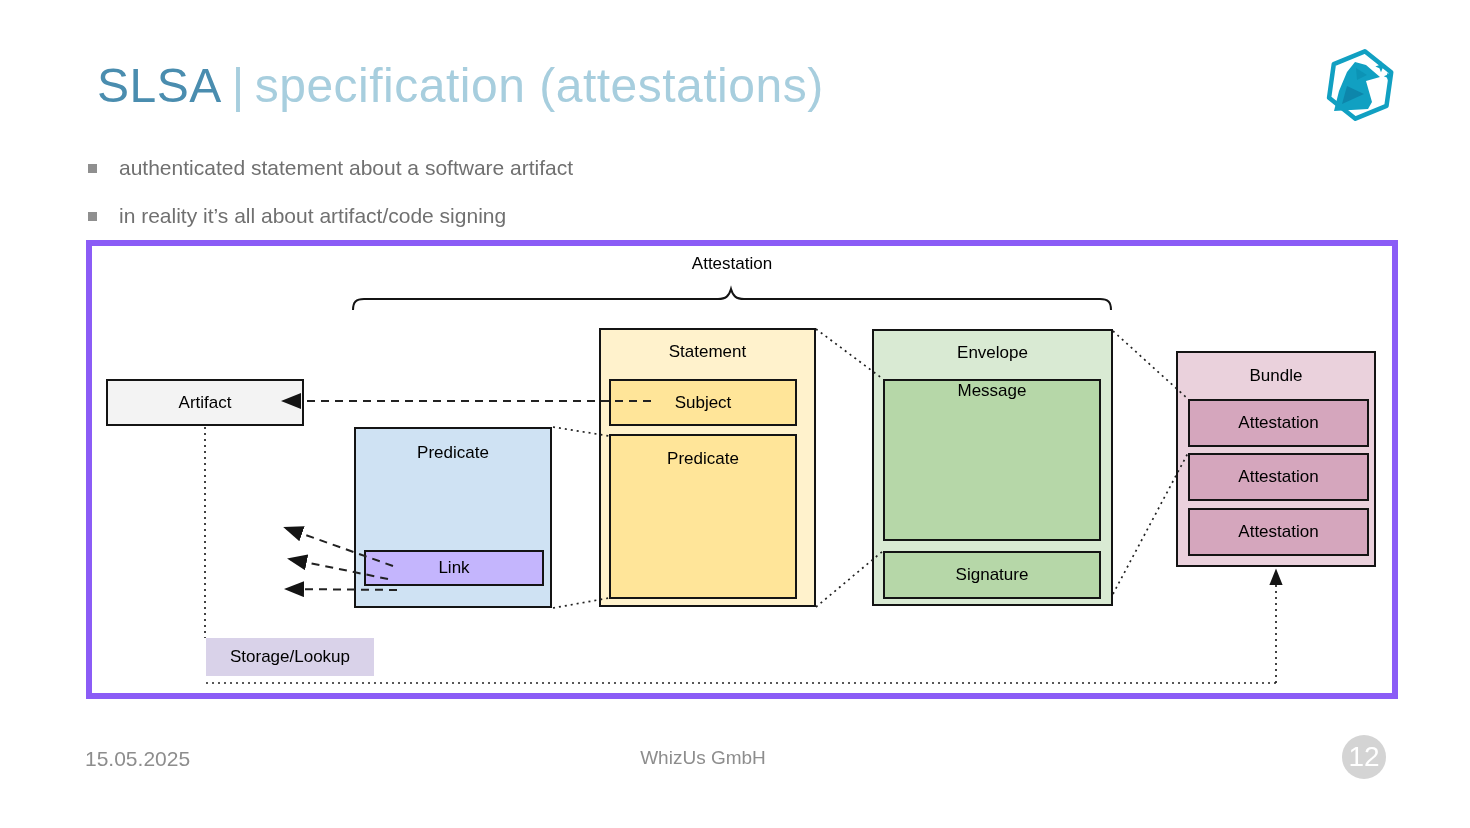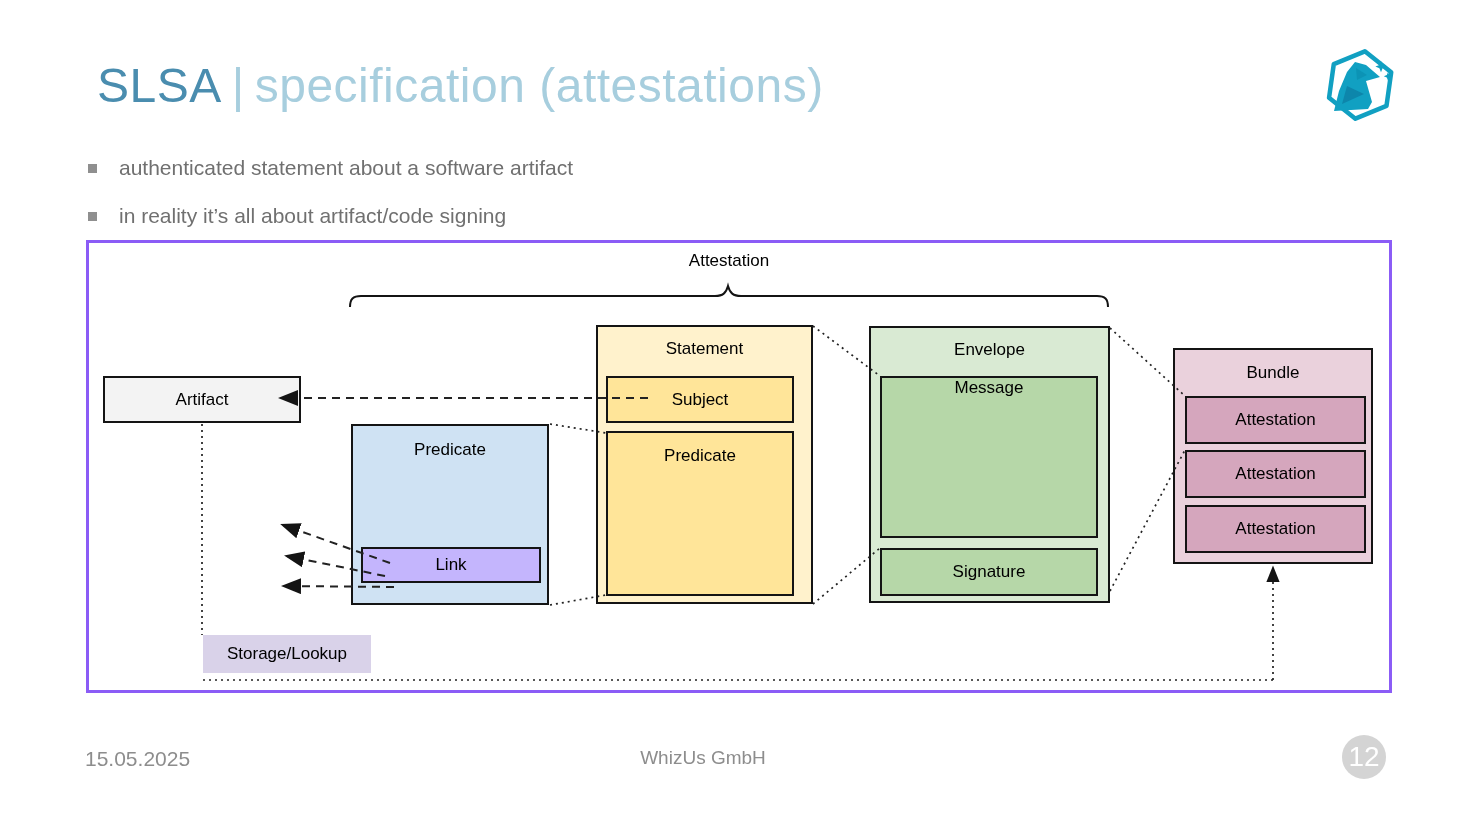--- a/index.html
+++ b/index.html
@@ -14,21 +14,21 @@
   .logo{position:absolute;left:1320px;top:46px;width:80px;height:80px;}
 
   
   .bullets{position:absolute;left:88px;top:152px;}
   .bullet-row{display:flex;align-items:center;height:32px;margin-bottom:16px;}
   .bullet-marker{width:9px;height:9px;background:#8f8f8f;margin-right:22px;flex:0 0 auto;}
   .bullet-text{font-size:21px;color:#707070;}
 
   
   .canvas{position:absolute;left:86px;top:240px;width:1300px;height:447px;
-          border:3px solid #8b5cf6;background:#ffffff;}
+          border:6px solid #8b5cf6;background:#ffffff;}
   .node{position:absolute;box-sizing:border-box;border:2px solid #141414;
         font-size:17px;color:#000;}
   .node.center{display:flex;align-items:center;justify-content:center;}
   .node .hd{display:block;text-align:center;}
   .noborder{border:none;}
   .brace-label{position:absolute;left:540px;top:8px;width:200px;text-align:center;
                font-size:17px;color:#000;}
   svg.overlay{position:absolute;left:0;top:0;pointer-events:none;}
 
   

